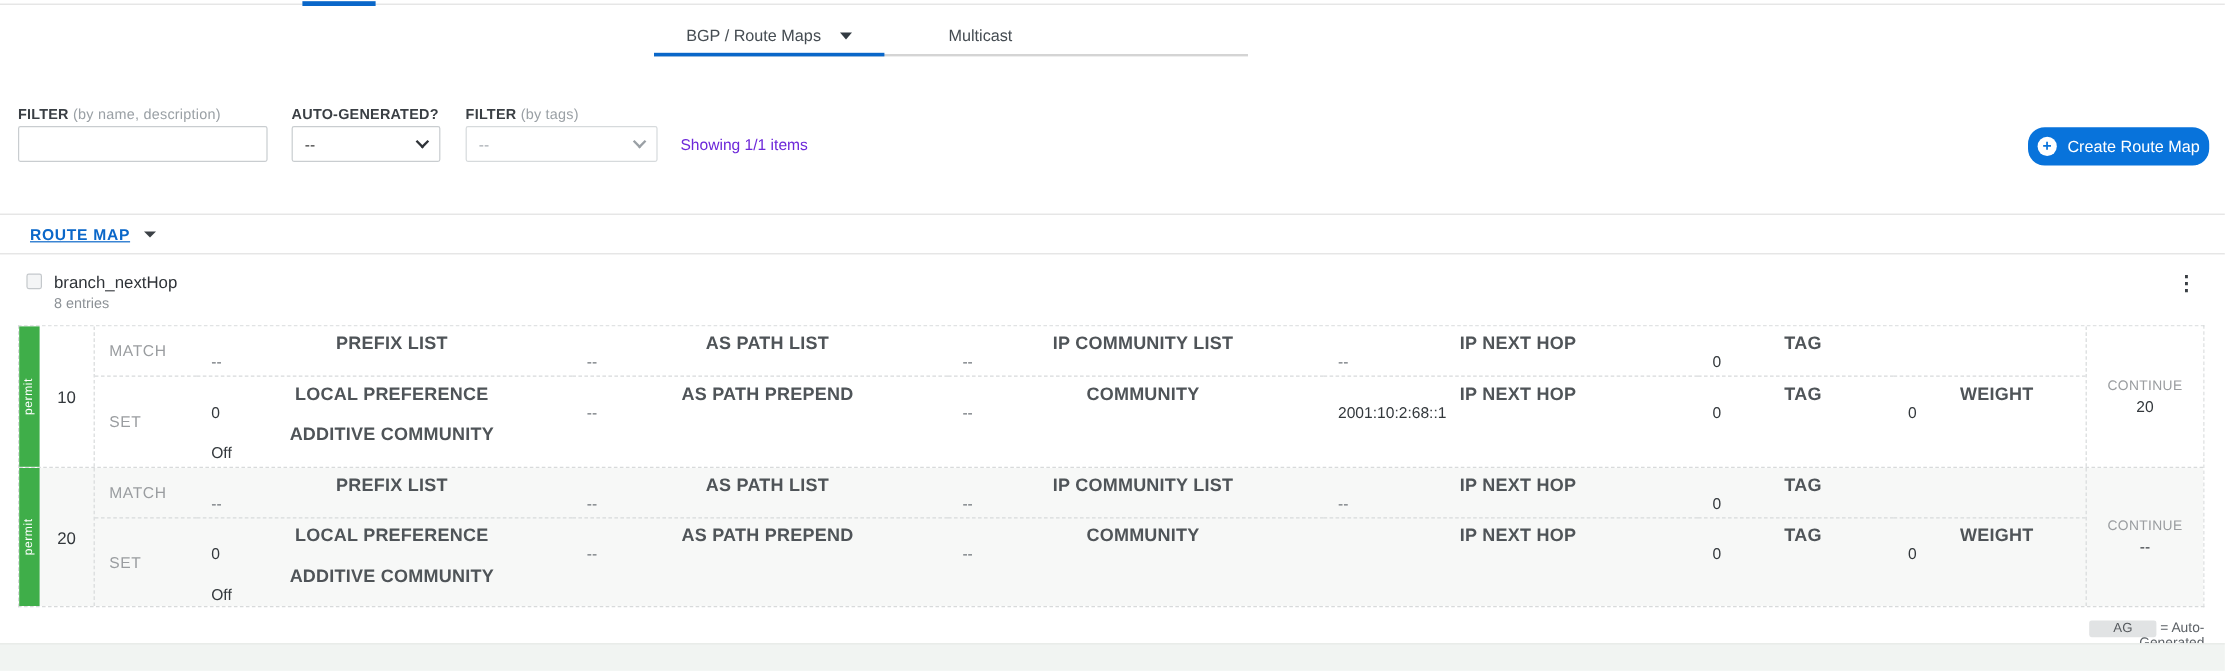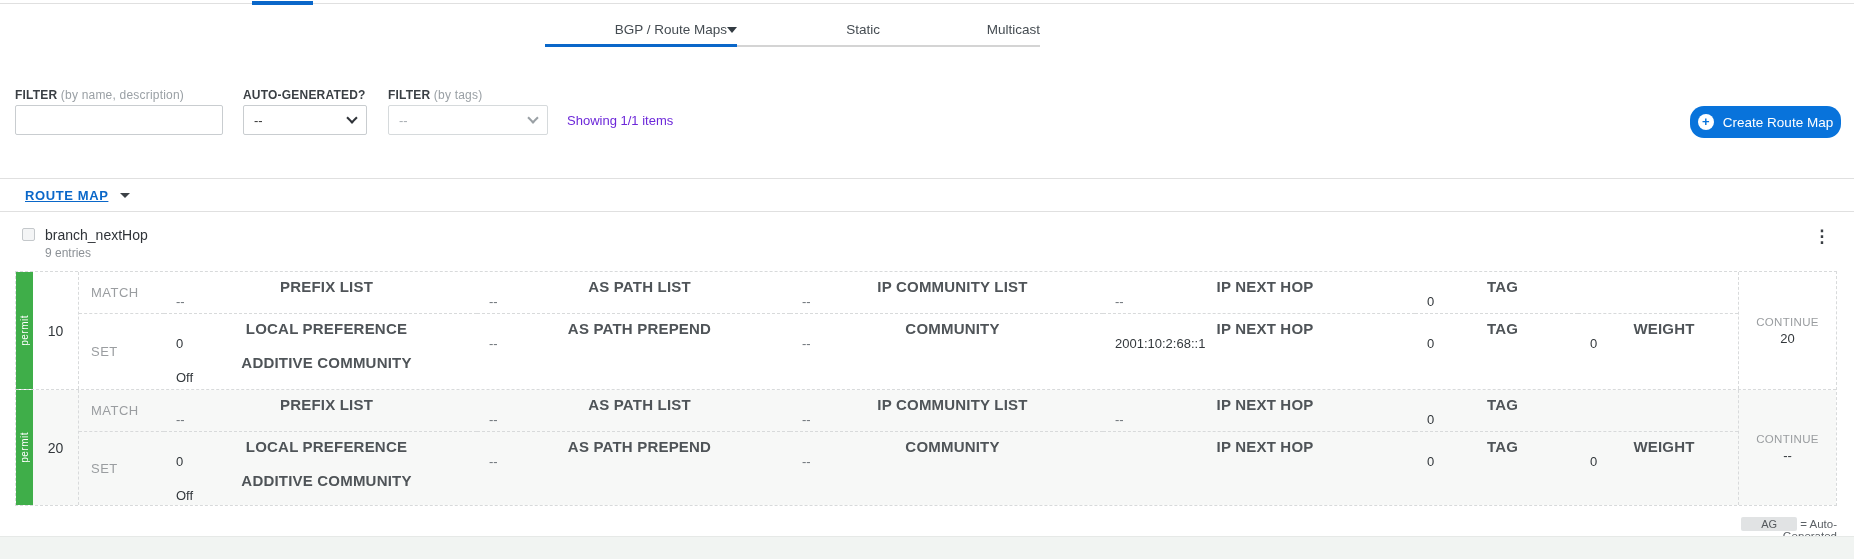--- a/index.html
+++ b/index.html
@@ -6,21 +6,21 @@
   html,body { width:1854px; height:559px; background:#fff; overflow:hidden;
               font-family:"Liberation Sans", sans-serif; color:#333; }
   .abs { position:absolute; }
 
   
   #top-hairline { top:3px; left:0; width:1854px; height:1px; background:#e0e0e0; }
   #top-accent   { top:1px; left:252px; width:61px; height:4px; background:#0a67c9; }
 
   
   #tabstrip { top:14px; left:545px; width:495px; height:33px; display:flex; border-bottom:2px solid #d4d4d4; }
-  .tab { display:flex; align-items:center; justify-content:flex-end; 
+  .tab { display:flex; align-items:center; justify-content:center; gap:16px;
          font-size:13.5px; color:#454c52; cursor:pointer; position:relative; }
   .tab.t1 { width:192px; } .tab.t2 { width:143px; } .tab.t3 { width:160px; }
   .tab.active::after { content:""; position:absolute; left:0; right:0; bottom:-2px; height:3px; background:#0a67c9; }
   .caret-down { width:0; height:0; border-left:5px solid transparent; border-right:5px solid transparent; border-top:6px solid #333b42; }
 
   
   .flt-label { top:88px; font-size:12px; color:#3a3f44; font-weight:bold; letter-spacing:.2px; white-space:nowrap; }
   .flt-hint  { font-weight:normal; color:#9aa0a5; }
   .ctrl { top:105px; height:30px; border:1px solid #c9cdd0; border-radius:2px; background:#fff; }
   #name-input { left:15px; width:208px; padding:0 8px; font-size:13px; color:#333; outline:none;
@@ -86,23 +86,20 @@
 <body>
 
 <div id="top-hairline" class="abs"></div>
 <div id="top-accent" class="abs"></div>
 
 <div id="tabstrip" class="abs">
   <div class="tab t1 active">
     <span>BGP / Route Maps</span>
     <span class="caret-down"></span>
   </div>
-  <div class="tab t2">
-    <span>Static</span>
-  </div>
   <div class="tab t3">
     <span>Multicast</span>
   </div>
 </div>
 
 <div class="abs flt-label" style="left:15px;">
   <span>FILTER</span>&nbsp;<span class="flt-hint">(by name, description)</span>
 </div>
 <input id="name-input" class="abs ctrl" type="text" value="" style="">
 
@@ -131,21 +128,21 @@
 
 <div id="list-header" class="abs">
   <div class="col">
     <span class="txt">ROUTE MAP</span>
     <span class="sort-caret"></span>
   </div>
 </div>
 
 <div id="checkbox" class="abs"></div>
 <div id="rm-name" class="abs">branch_nextHop</div>
-<div id="rm-count" class="abs">9 entries</div>
+<div id="rm-count" class="abs">8 entries</div>
 <div id="kebab" class="abs">⋮</div>
 
 <div id="entries" class="abs">
 
   <div class="entry e1">
     <div class="bar">
         <span>permit</span>
       </div>
     <div class="seq">10</div>
     <div class="rowlab mrow">MATCH</div>

